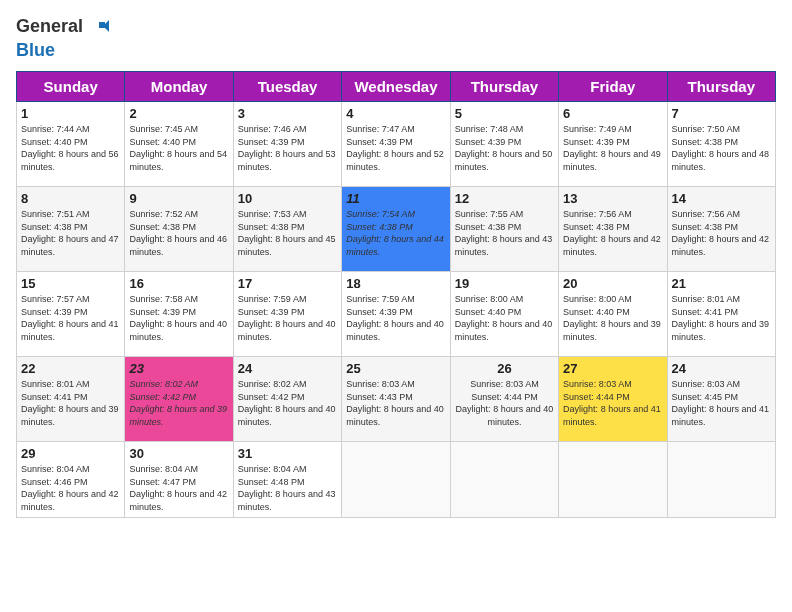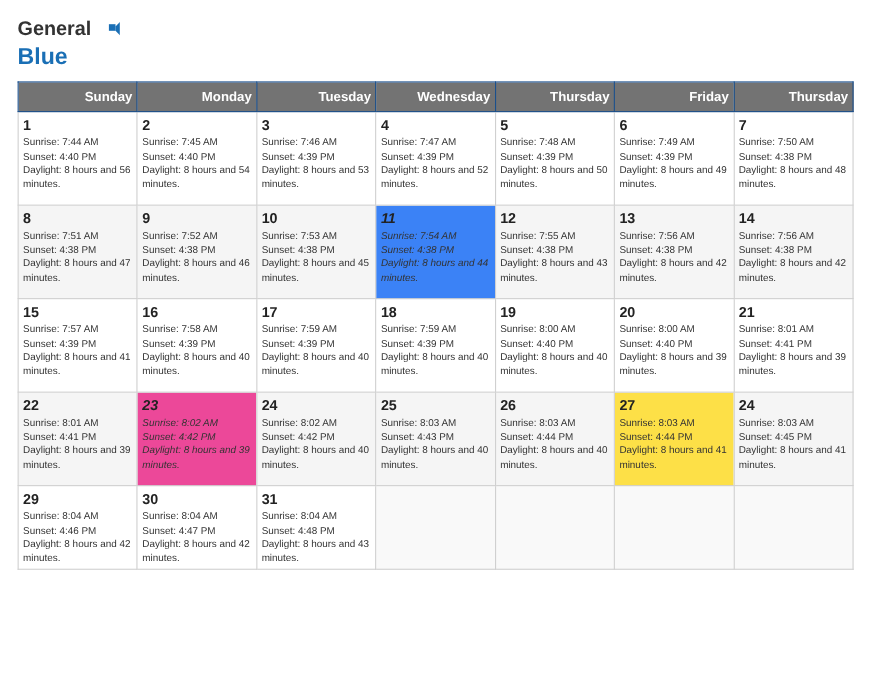--- a/index.html
+++ b/index.html
@@ -43,25 +43,25 @@
     .location {
       font-size: 14px;
       color: #555;
     }
     .calendar {
       width: 100%;
       border-collapse: collapse;
       font-size: 10px;
     }
     .calendar th {
-      background: #737373;
+      background: #a21caf;
       color: white;
       padding: 6px 4px;
-      text-align: right;
-      font-size: 12px;
+      text-align: center;
+      font-size: 15px;
       font-weight: bold;
       border: 1px solid #1a4f8c;
     }
     .calendar td {
       border: 1px solid #d0d0d0;
       vertical-align: top;
       padding: 4px;
       width: calc(100% / 7);
       height: 85px;
       background: #fff;
@@ -95,21 +95,21 @@
   <div class="header">
     <div class="logo">
       <div>
         <div style="display:flex;">
           <span class="logo-general" style="font-size:18px;font-weight:bold;">General</span>
           <svg class="logo-icon" viewBox="0 0 24 24" fill="#1a6fb5">
             <polygon points="20,8 24,4 24,16 20,12" fill="#1a6fb5"></polygon>
             <rect x="14" y="6" width="6" height="6" fill="#1a6fb5"></rect>
           </svg>
         </div>
-        <span class="logo-blue" style="font-size:21px;font-weight:bold;color:#1a6fb5;">Blue</span>
+        <span class="logo-blue" style="font-size:18px;font-weight:bold;color:#1a6fb5;">Blue</span>
       </div>
     </div>
     <div class="title-section">
       <div class="month-title"></div>
       <div class="location"></div>
     </div>
   </div>
 
   <table class="calendar">
     <thead>
@@ -325,21 +325,21 @@
           </div>
         </td>
           <td style="background: rgb(245, 245, 245);">
           <span class="day-number">25</span>
           <div class="day-info">
             Sunrise: 8:03 AM<br>
             Sunset: 4:43 PM<br>
             Daylight: 8 hours and 40 minutes.
           </div>
         </td>
-          <td style="background: rgb(245, 245, 245);">
+          <td style="background: rgb(245, 245, 245); text-align: center;">
           <span class="day-number">26</span>
           <div class="day-info">
             Sunrise: 8:03 AM<br>
             Sunset: 4:44 PM<br>
             Daylight: 8 hours and 40 minutes.
           </div>
         </td>
           <td style="background: #fde047;">
           <span class="day-number">27</span>
           <div class="day-info">

